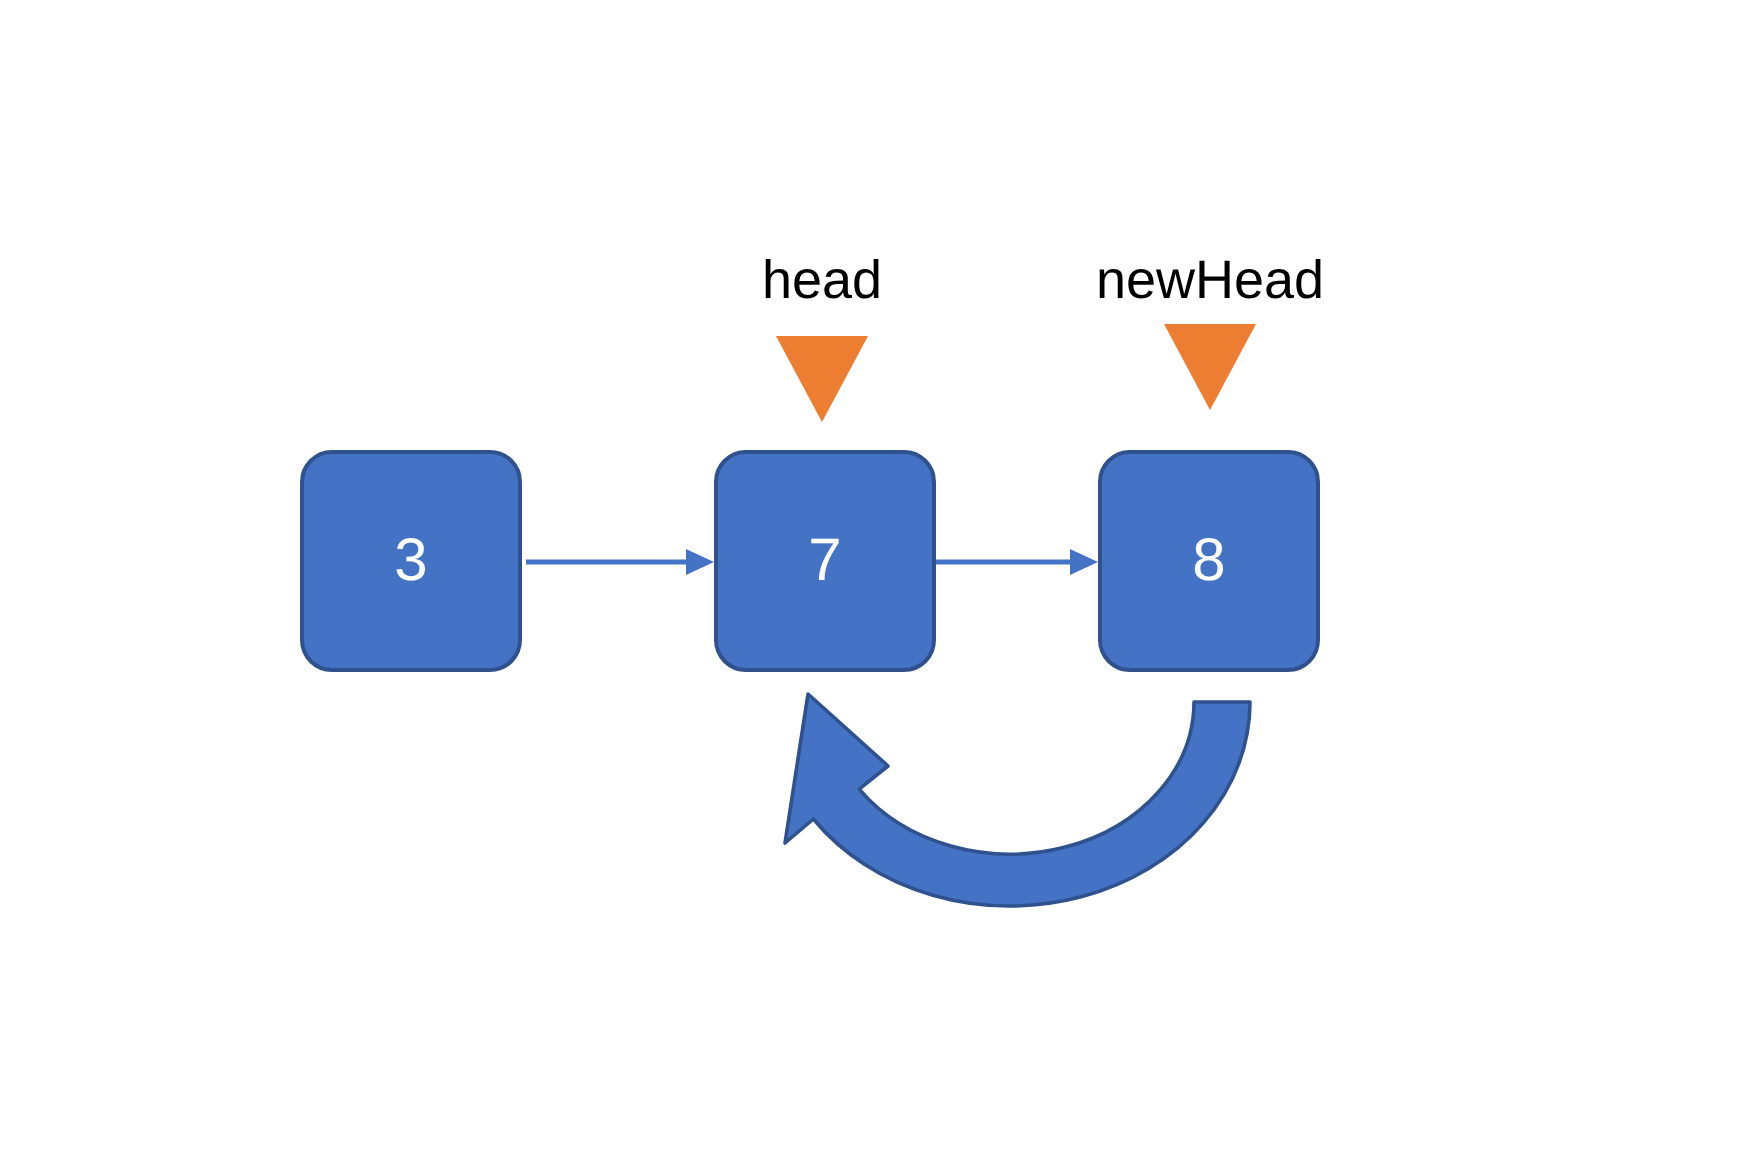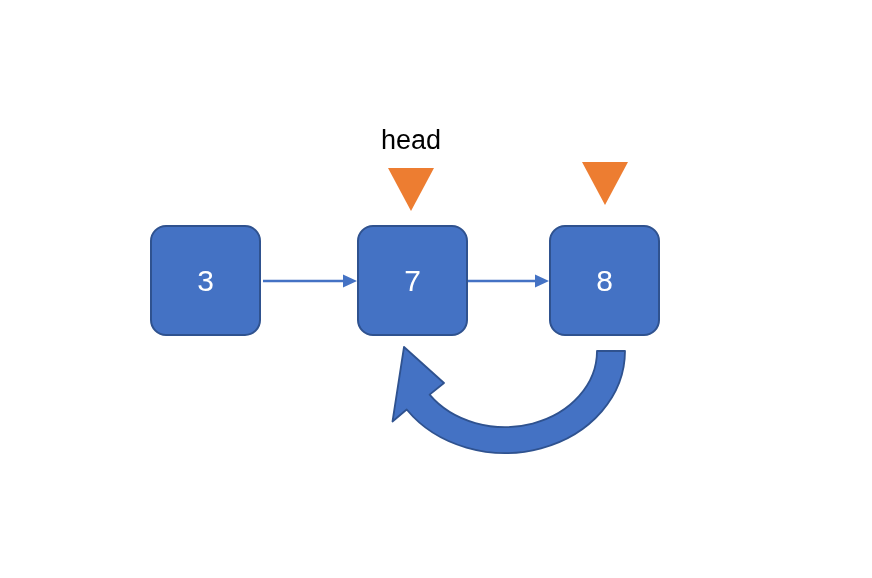--- a/index.html
+++ b/index.html
@@ -69,20 +69,21 @@
     stroke-width: 1.8;
     stroke-linejoin: round;
   }
 </style>
 </head>
 <body>
 
 <div class="canvas">
 
   <div class="pointer-label head">head</div>
+  <div class="pointer-label newhead">newHead</div>
 
   <div class="pointer-triangle head"></div>
   <div class="pointer-triangle newhead"></div>
 
   <div class="node n0">
     <span>3</span>
   </div>
   <div class="node n1">
     <span>7</span>
   </div>

